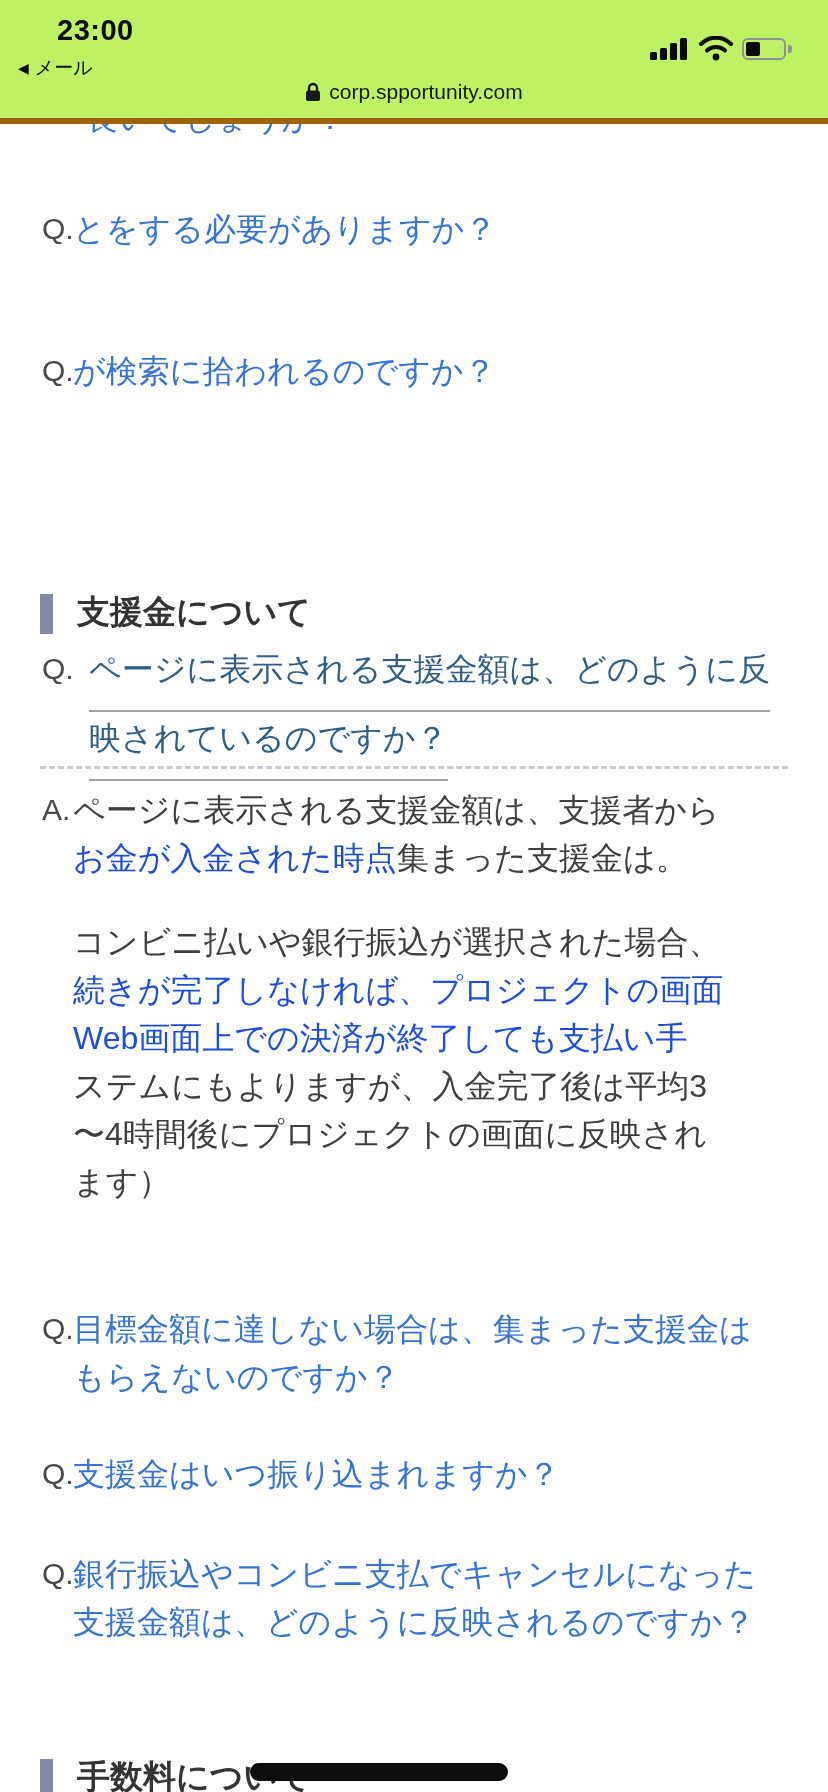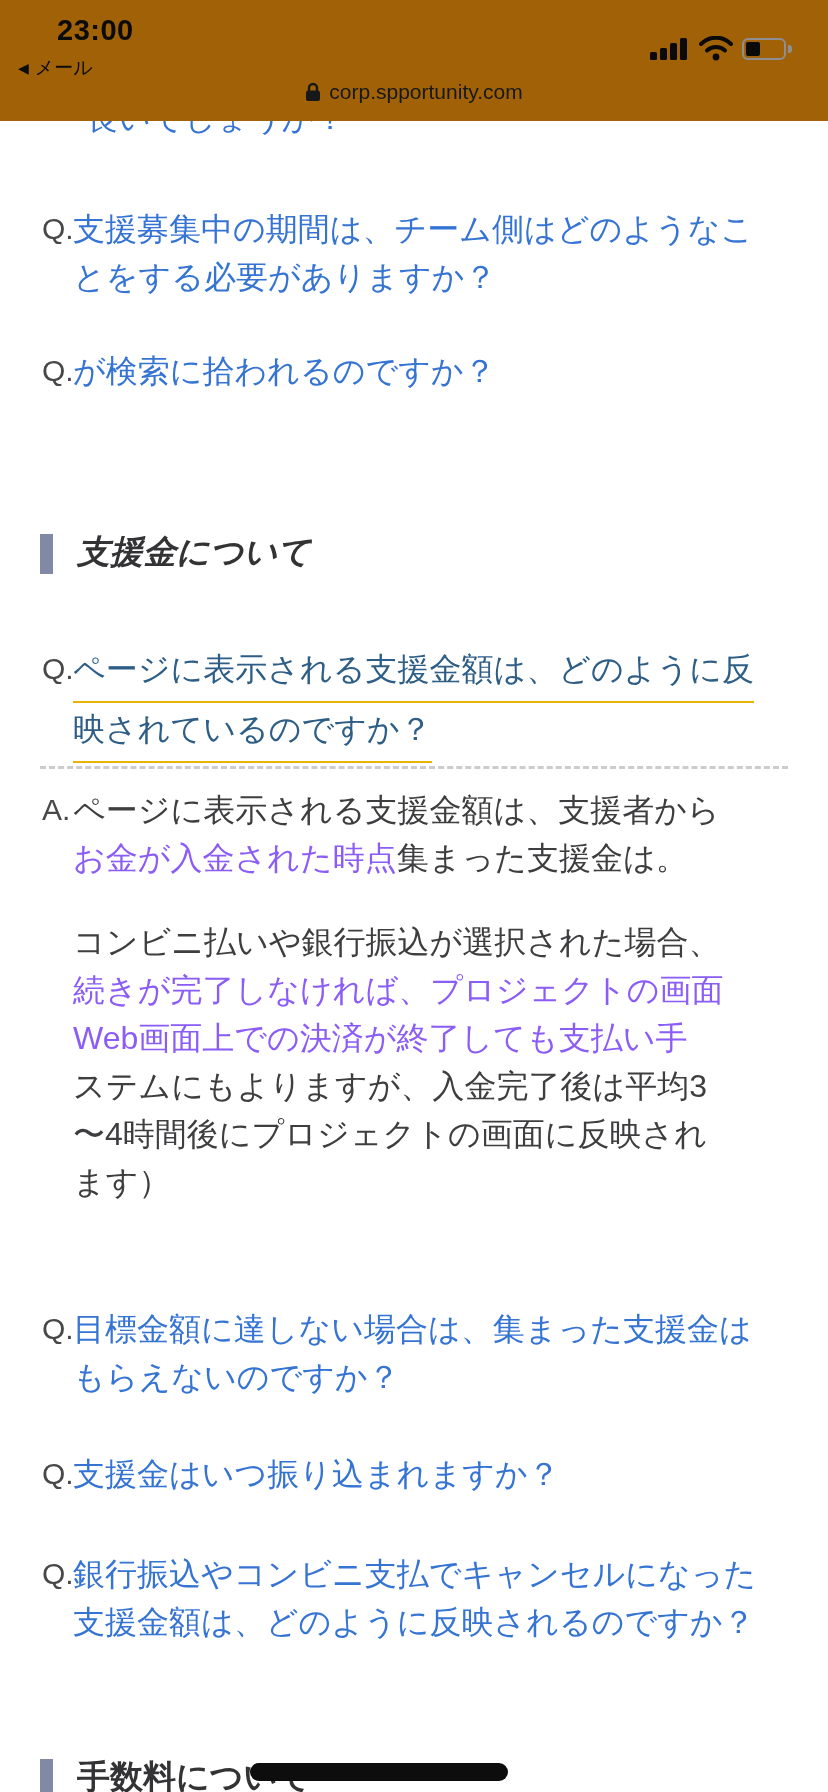--- a/index.html
+++ b/index.html
@@ -3,21 +3,21 @@
 <meta charset="utf-8">
 <style>
   html,body{margin:0;padding:0;background:#fff;}
   #screen{
     position:relative;width:828px;height:1792px;overflow:hidden;background:#ffffff;
     font-family:"Liberation Sans","DejaVu Sans",sans-serif;
   }
   
   .header{
     position:absolute;top:0;left:0;width:828px;height:118px;
-    background:#a16207;border-bottom:3px solid #a16207;z-index:10;
+    background:#bef264;border-bottom:6px solid #a16207;z-index:10;
   }
   .time{position:absolute;left:57px;top:14px;font-size:29px;font-weight:700;color:#0b0b0c;letter-spacing:.5px;}
   .backapp{position:absolute;left:18px;top:55px;font-size:19px;color:#0b0b0c;display:flex;align-items:center;gap:6px;}
   .backapp .chev{font-size:14px;line-height:19px;}
   .sigbars{position:absolute;left:650px;top:38px;width:42px;height:22px;}
   .sigbars i{position:absolute;bottom:0;width:7px;background:#0a0a0a;border-radius:1.5px;}
   .sigbars i:nth-child(1){left:0;height:8px;}
   .sigbars i:nth-child(2){left:10px;height:12px;}
   .sigbars i:nth-child(3){left:20px;height:17px;}
   .sigbars i:nth-child(4){left:30px;height:22px;}
@@ -29,58 +29,57 @@
   .urlrow{position:absolute;left:0;top:80px;width:828px;display:flex;justify-content:center;align-items:center;gap:8px;}
   .urlrow .domain{font-size:21px;color:#17181a;}
   
   .page{position:absolute;left:0;top:0;width:828px;height:1792px;z-index:1;}
   .clipline{position:absolute;left:86px;top:94px;font-size:32px;line-height:48px;color:#3674d4;}
   .qa{position:absolute;left:42px;display:flex;}
   .qlabel{width:31px;flex:0 0 31px;font-size:30px;line-height:48px;color:#48484a;}
   .qtext{font-size:32px;line-height:48px;color:#3674d4;max-width:715px;}
   .qtext .ln{display:block;}
   .qa.visited .qtext{color:#2e5e86;}
-  .qa.visited .ln{width:fit-content;border-bottom:2px solid #eab308;padding-bottom:8px;margin-bottom:2px;}
+  .qa.visited .ln{width:fit-content;border-bottom:2px solid #a3a3a3;padding-bottom:17px;margin-bottom:2px;margin-left:16px;}
   .sechead{position:absolute;left:40px;display:flex;align-items:flex-start;}
   .secbar{width:13px;height:40px;background:#8289a4;margin-top:6px;flex:0 0 13px;}
   .sectitle{margin-left:24px;font-size:33px;line-height:48px;font-weight:700;color:#333335;}
   .divider{position:absolute;left:40px;top:766px;width:748px;border-top:3px dashed #cccccc;}
   .answer{position:absolute;left:42px;top:786px;display:flex;}
   .alabel{width:31px;flex:0 0 31px;font-size:30px;line-height:48px;color:#48484a;}
   .atext{font-size:32px;line-height:48px;color:#3e3e40;max-width:715px;}
   .atext .para2{margin-top:36px;}
-  .hl{color:#8b5cf6;}
+  .hl{color:#1d4ed8;}
   .redact{position:absolute;left:250px;top:1763px;width:258px;height:18px;background:#0d0d0d;border-radius:10px;z-index:20;}
   svg{display:block;}
 </style>
 </head>
 <body>
 
 <div id="screen">
 
   <div class="page">
 
     <div class="clipline">長いでしょうか？</div>
 
     <div class="qa" style="top:205px;">
       <div class="qlabel">Q.</div>
       <div class="qtext">
-        <span class="ln">支援募集中の期間は、チーム側はどのようなこ</span>
         <span class="ln">とをする必要がありますか？</span>
       </div>
     </div>
 
     <div class="qa" style="top:347px;">
       <div class="qlabel">Q.</div>
       <div class="qtext">
         <span class="ln">が検索に拾われるのですか？</span>
       </div>
     </div>
 
-    <div class="sechead" style="top:528px;font-style:italic;">
+    <div class="sechead" style="top:588px;">
       <div class="secbar"></div>
       <div class="sectitle">支援金について</div>
     </div>
 
     <div class="qa visited" style="top:645px;">
       <div class="qlabel">Q.</div>
       <div class="qtext">
         <span class="ln">ページに表示される支援金額は、どのように反</span>
         <span class="ln">映されているのですか？</span>
       </div>

